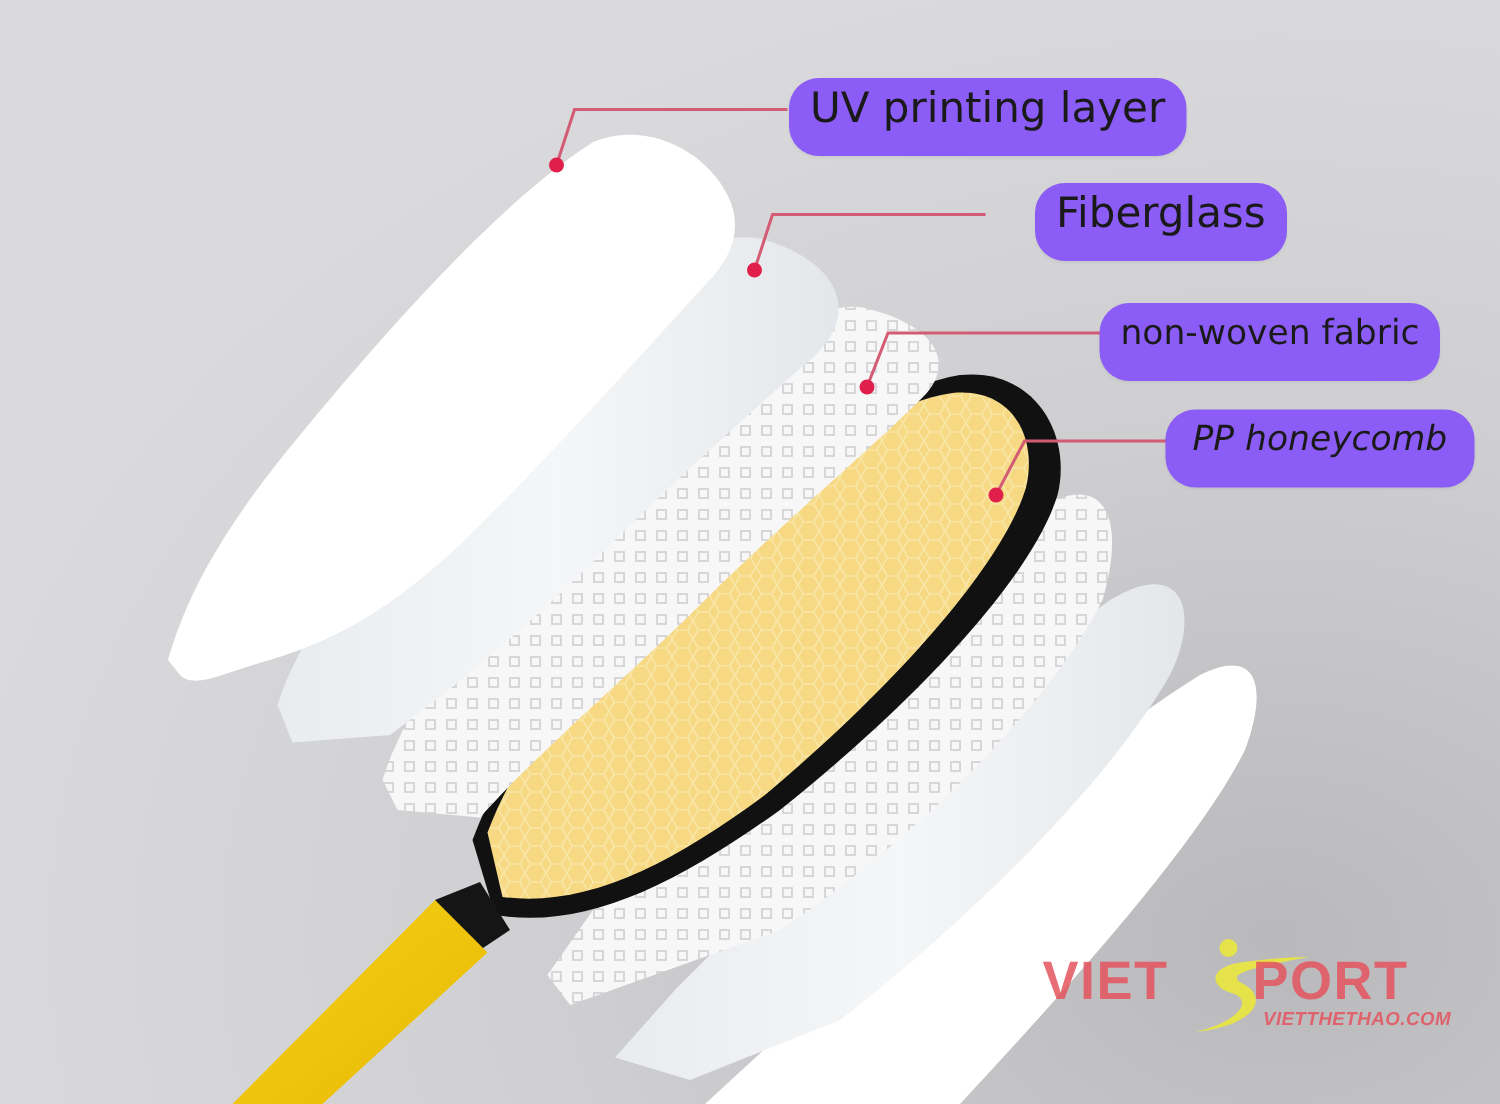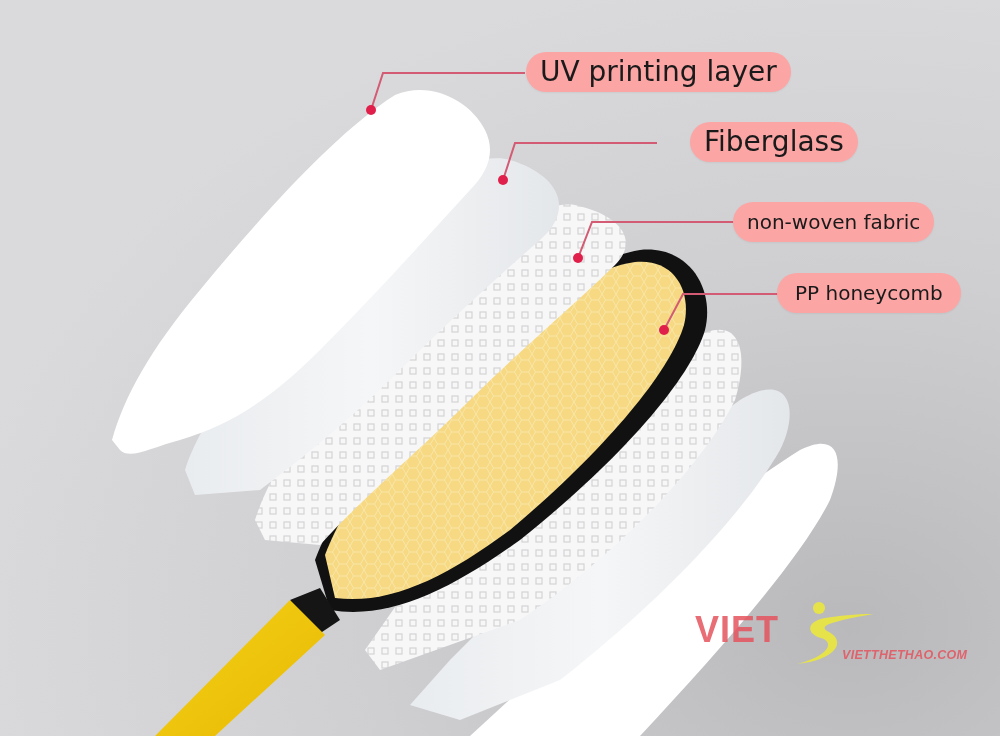--- a/index.html
+++ b/index.html
@@ -1,26 +1,26 @@
 <!DOCTYPE html>
 <html><head>
 <meta charset="utf-8">
 <style>
   html, body { margin:0; padding:0; }
   body { width:1000px; height:736px; overflow:hidden; position:relative;
          font-family:"DejaVu Sans", sans-serif; }
   .bg { position:absolute; inset:0;
         background: radial-gradient(ellipse at 85% 85%, #b9b9bc 0%, #cfcfd2 40%, #dadadc 75%); }
   svg.art { position:absolute; left:0; top:0; width:1000px; height:736px; }
-  .pill { position:absolute; background:#fca5a5; border-radius:20px; color:#1a1a1a;
-          height:40px; line-height:40px; padding:0 14px; white-space:nowrap;
+  .pill { position:absolute; background:#8b5cf6; border-radius:20px; color:#1a1a1a;
+          height:52px; line-height:40px; padding:0 14px; white-space:nowrap;
           box-shadow:0 1px 2px rgba(0,0,0,0.05); }
   .pill.big { font-size:28px; }
-  .pill.mid { font-size:20px; }
-  .logo { position:absolute; left:695px; top:604px; width:280px; height:70px; }
+  .pill.mid { font-size:23px; }
+  .logo { position:absolute; left:695px; top:628px; width:280px; height:70px; }
   .logo-text { position:absolute; font-family:"Liberation Sans", sans-serif; font-weight:bold;
                color:#e4545e; opacity:0.85; letter-spacing:1px; }
   .logo-left { left:0; top:5px; font-size:36px; }
   .logo-right { left:140px; top:5px; font-size:36px; }
   .logo-url { left:147px; top:44px; font-size:12.5px; font-weight:bold; letter-spacing:0.3px;font-style:italic; }
 </style>
 </head>
 <body>
 
 <div class="bg"></div>
@@ -88,22 +88,23 @@
     <circle cx="371" cy="110" r="5"></circle>
     <circle cx="503" cy="180" r="5"></circle>
     <circle cx="578" cy="258" r="5"></circle>
     <circle cx="664" cy="330" r="5"></circle>
   </g>
 </svg>
 
 <div class="pill big" style="left:526px;top:52px;">UV printing layer</div>
 <div class="pill big" style="left:690px;top:122px;">Fiberglass</div>
 <div class="pill mid" style="left:733px;top:202px;">non-woven fabric</div>
-<div class="pill mid" style="left:777px;top:273px;padding:0 18px;">PP honeycomb</div>
+<div class="pill mid" style="left:777px;top:273px;padding:0 18px;font-style:italic;">PP honeycomb</div>
 
 <div class="logo">
   <span class="logo-text logo-left">VIET</span>
   <svg style="position:absolute;left:100px;top:-4px;" width="80" height="66" viewBox="0 0 80 66">
     <circle cx="24" cy="8" r="6" fill="#e6e34a"></circle>
     <path d="M30 18 C10 22 12 34 26 38 C40 42 34 56 2 64 C40 60 52 42 34 32 C22 26 34 22 78 14 C60 14 44 16 30 18 Z" fill="#e6e34a"></path>
   </svg>
+  <span class="logo-text logo-right">PORT</span>
   <span class="logo-text logo-url">VIETTHETHAO.COM</span>
 </div>
 
 </body></html>

